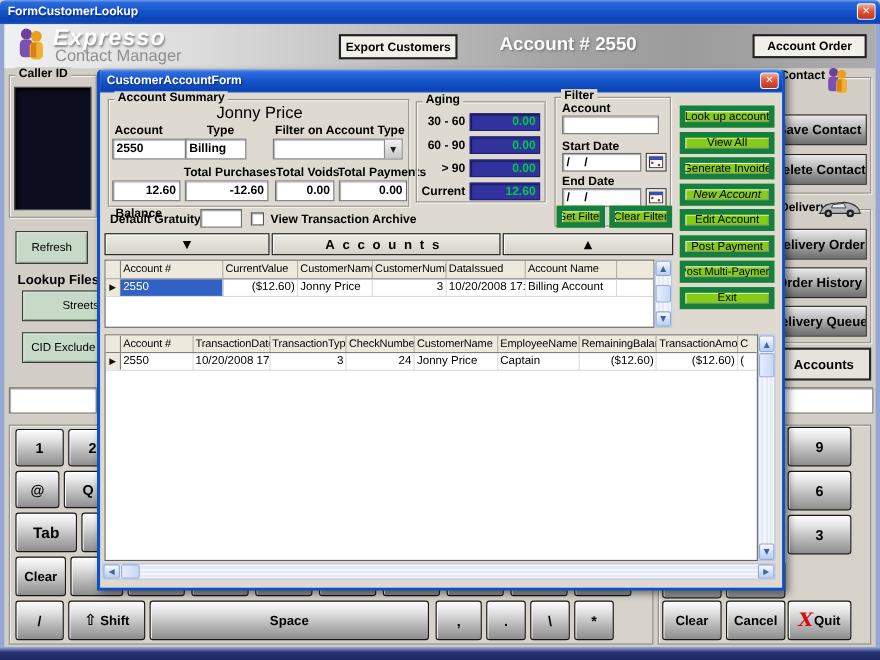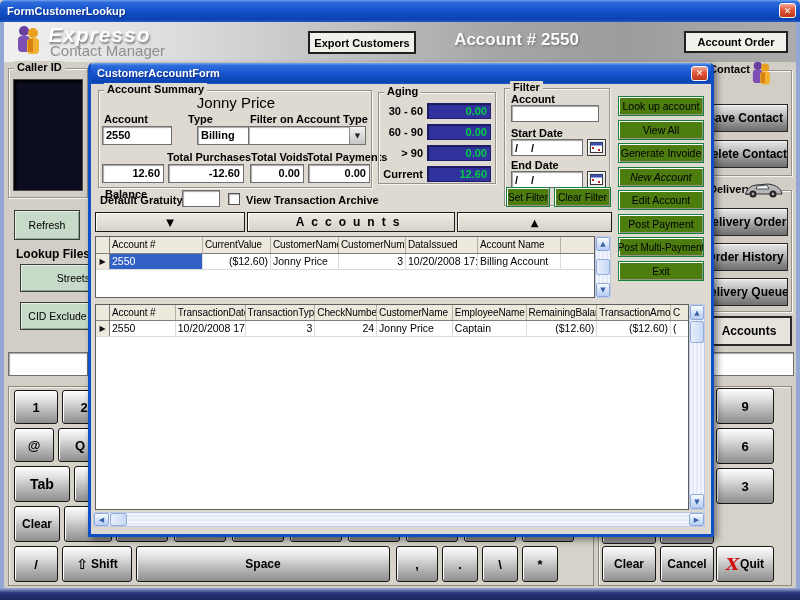--- a/index.html
+++ b/index.html
@@ -31,21 +31,21 @@
 
   
   .groupbox { border:1px solid #96928A; box-shadow:inset 1px 1px 0 #F8F6F2, 1px 1px 0 #F8F6F2; }
   .lg { position:absolute; top:-8px; left:5px; font-size:11px; font-weight:bold; padding:0 3px; line-height:13px; white-space:nowrap; }
   .lg-m { background:#D2CEC6; }
   .lg-d { background:#DEDAD2; }
 
   .input { background:#fff; border:1px solid #6F6F6F; box-shadow:inset 1px 1px 1px rgba(0,0,0,.35);
     font-size:11px; font-weight:bold; padding:2px 3px; white-space:nowrap; overflow:hidden; }
   .input.r { text-align:right; }
-  .btn { background:#4d7c0f; border:1px solid #15803d; box-shadow:inset 1px 1px 0 #fff, inset -1px -1px 0 #979385;
+  .btn { background:#84cc16; border:5px solid #15803d; box-shadow:inset 1px 1px 0 #fff, inset -1px -1px 0 #979385;
     font-size:10.5px; display:flex; align-items:center; justify-content:center; white-space:nowrap; overflow:hidden; }
   .greenbtn { background:#C7DAC7; border:1px solid #3A3A3A; box-shadow:inset 1px 1px 0 #E4F0E4, inset -1px -1px 0 #8FA68F;
     font-size:10.5px; display:flex; align-items:center; justify-content:center; }
   .darkbtn { background:linear-gradient(180deg,#E9E9E9 0%,#BDBDBD 40%,#8A8A8A 75%,#6F6F6F 100%);
     border:1px solid #262626; box-shadow:inset 1px 1px 0 #F4F4F4; font-weight:bold; font-size:12px;
     display:flex; align-items:center; justify-content:center; white-space:nowrap; overflow:hidden; }
   .key { background:linear-gradient(180deg,#FDFDFD 0%,#E2E2E2 28%,#B4B4B4 66%,#8E8E8E 100%);
     border:1px solid #161616; border-radius:3px; box-shadow:inset 1px 1px 0 #fff;
     font-weight:bold; font-size:13px; display:flex; align-items:center; justify-content:center; }
   .kb-panel { background:#D6D2CA; border:1px solid #8E8A82; box-shadow:inset 1px 1px 0 #F0EEE8; }
@@ -212,21 +212,21 @@
     </div>
     <div class="dlg-body">
 
       <div class="abs groupbox" style="left:7px;top:6px;width:274px;height:98px;">
         <span class="lg lg-d">Account Summary</span>
         <div class="abs" style="left:0;top:3px;width:274px;text-align:center;font-size:15px;">Jonny Price</div>
         <div class="abs lbl" style="left:5px;top:22px;">Account</div>
         <div class="abs lbl" style="left:89px;top:22px;">Type</div>
         <div class="abs lbl" style="left:151px;top:22px;">Filter on Account Type</div>
         <div class="abs input" style="left:3px;top:35px;width:70px;height:19px;">2550</div>
-        <div class="abs input" style="left:69px;top:35px;width:56px;height:19px;margin-left:29px;">Billing</div>
+        <div class="abs input" style="left:69px;top:35px;width:56px;height:19px;">Billing</div>
         <div class="abs combo" style="left:149px;top:35px;width:118px;height:19px;">
           <div class="val"></div>
           <div class="arr glyph">▼</div>
         </div>
         <div class="abs lbl" style="left:6px;top:60px;margin-top:37px;">Balance</div>
         <div class="abs lbl" style="left:68px;top:60px;">Total Purchases</div>
         <div class="abs lbl" style="left:152px;top:60px;">Total Voids</div>
         <div class="abs lbl" style="left:208px;top:60px;">Total Payments</div>
         <div class="abs input r" style="left:3px;top:73px;width:62px;height:19px;">12.60</div>
         <div class="abs input r" style="left:69px;top:73px;width:76px;height:19px;">-12.60</div>

